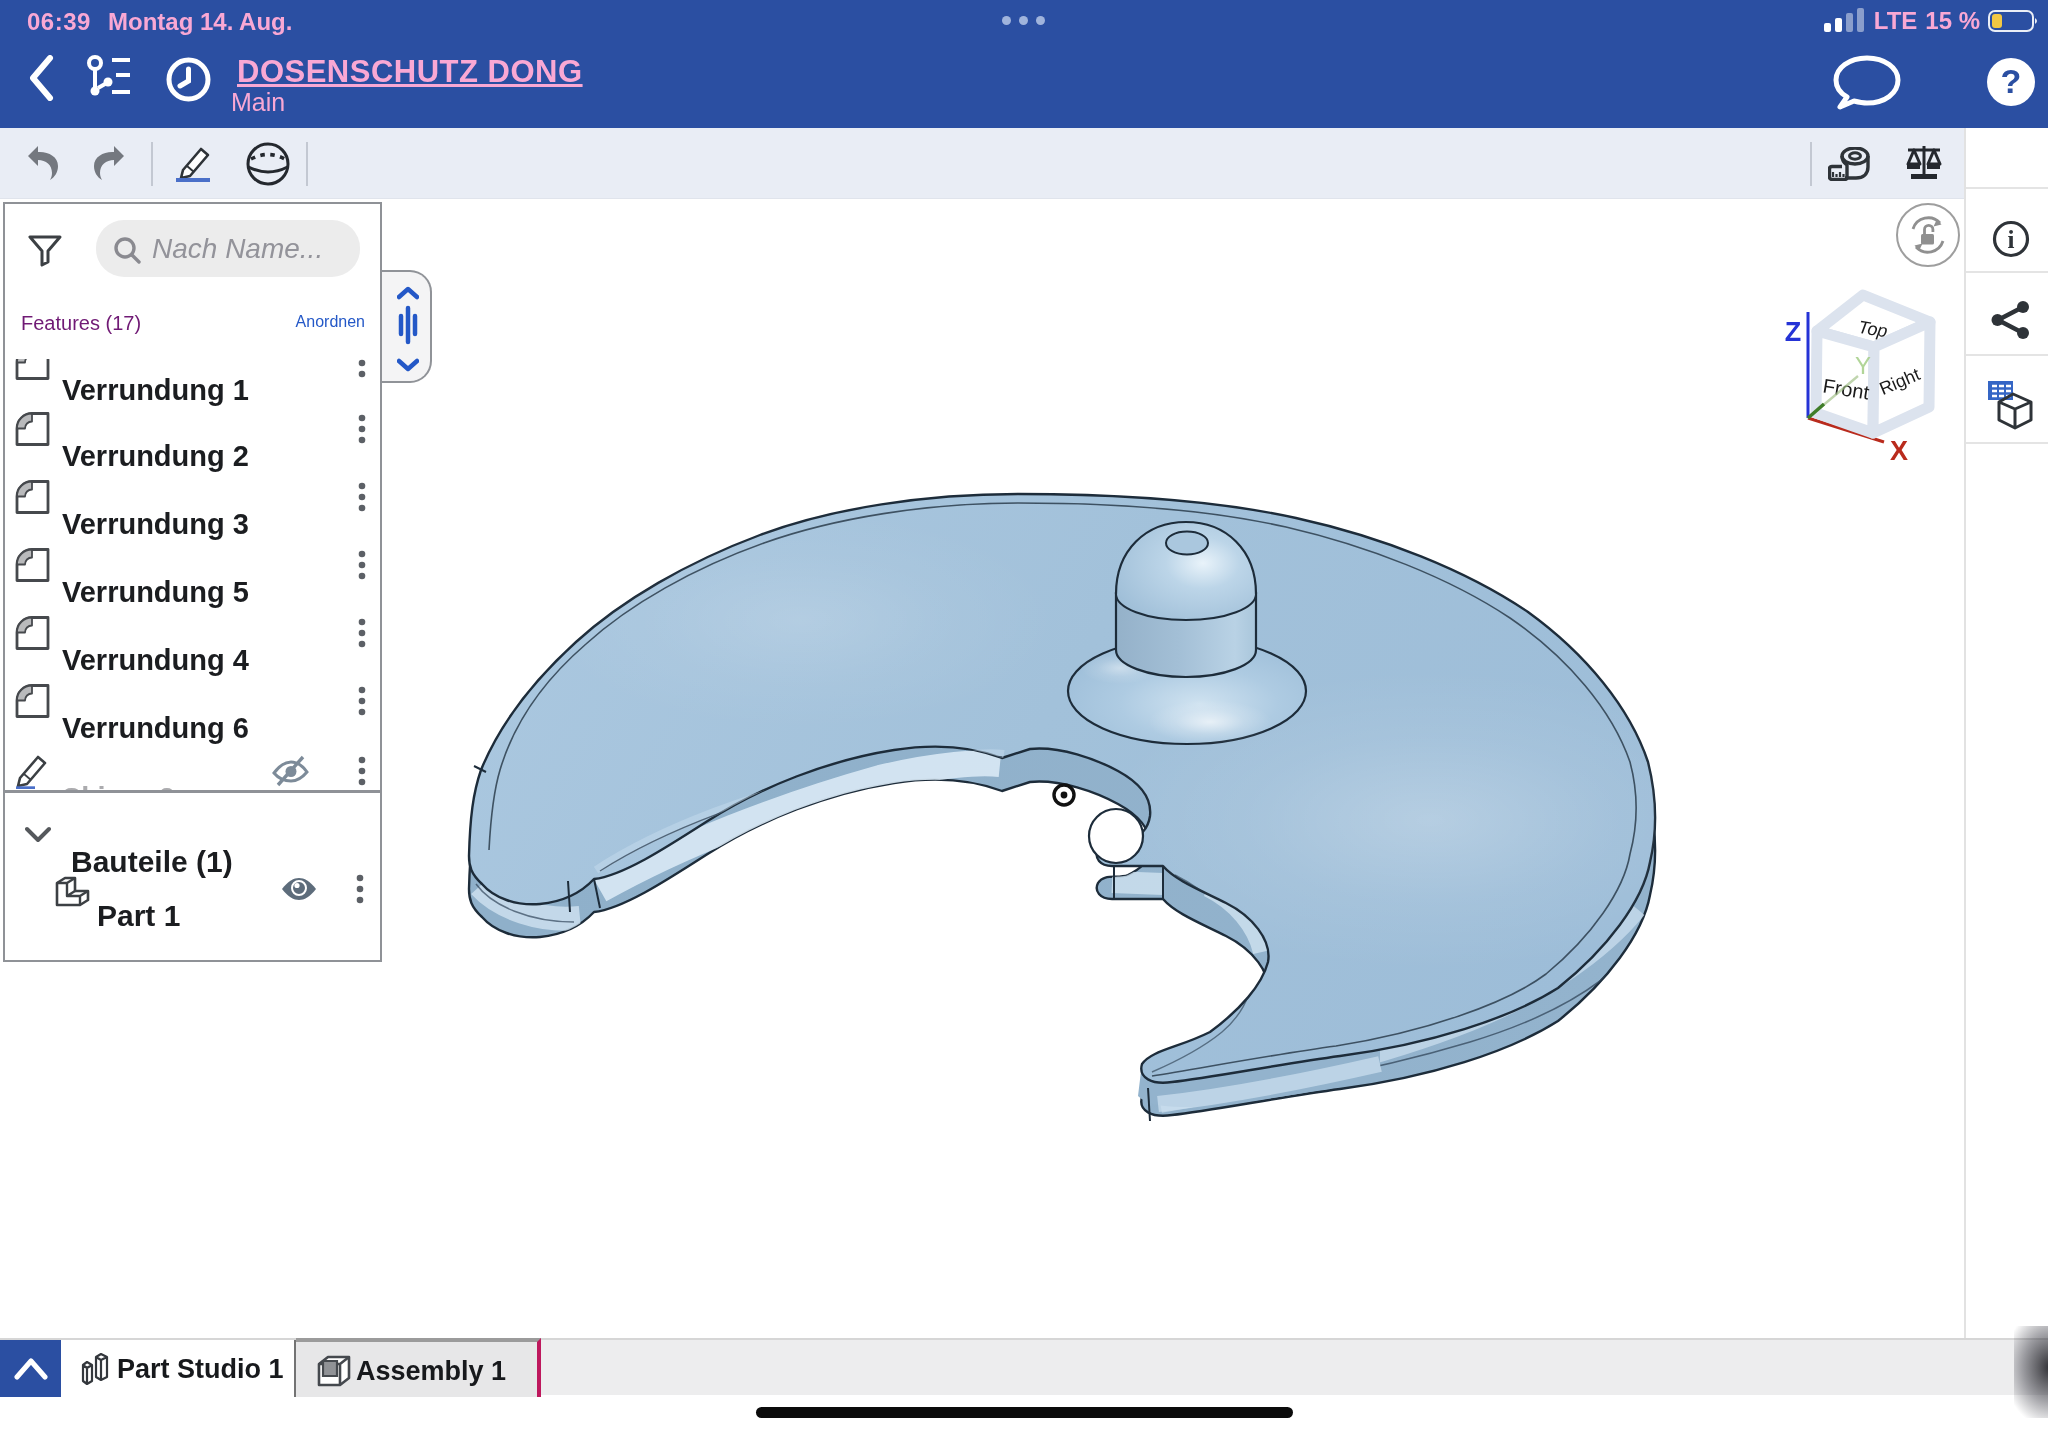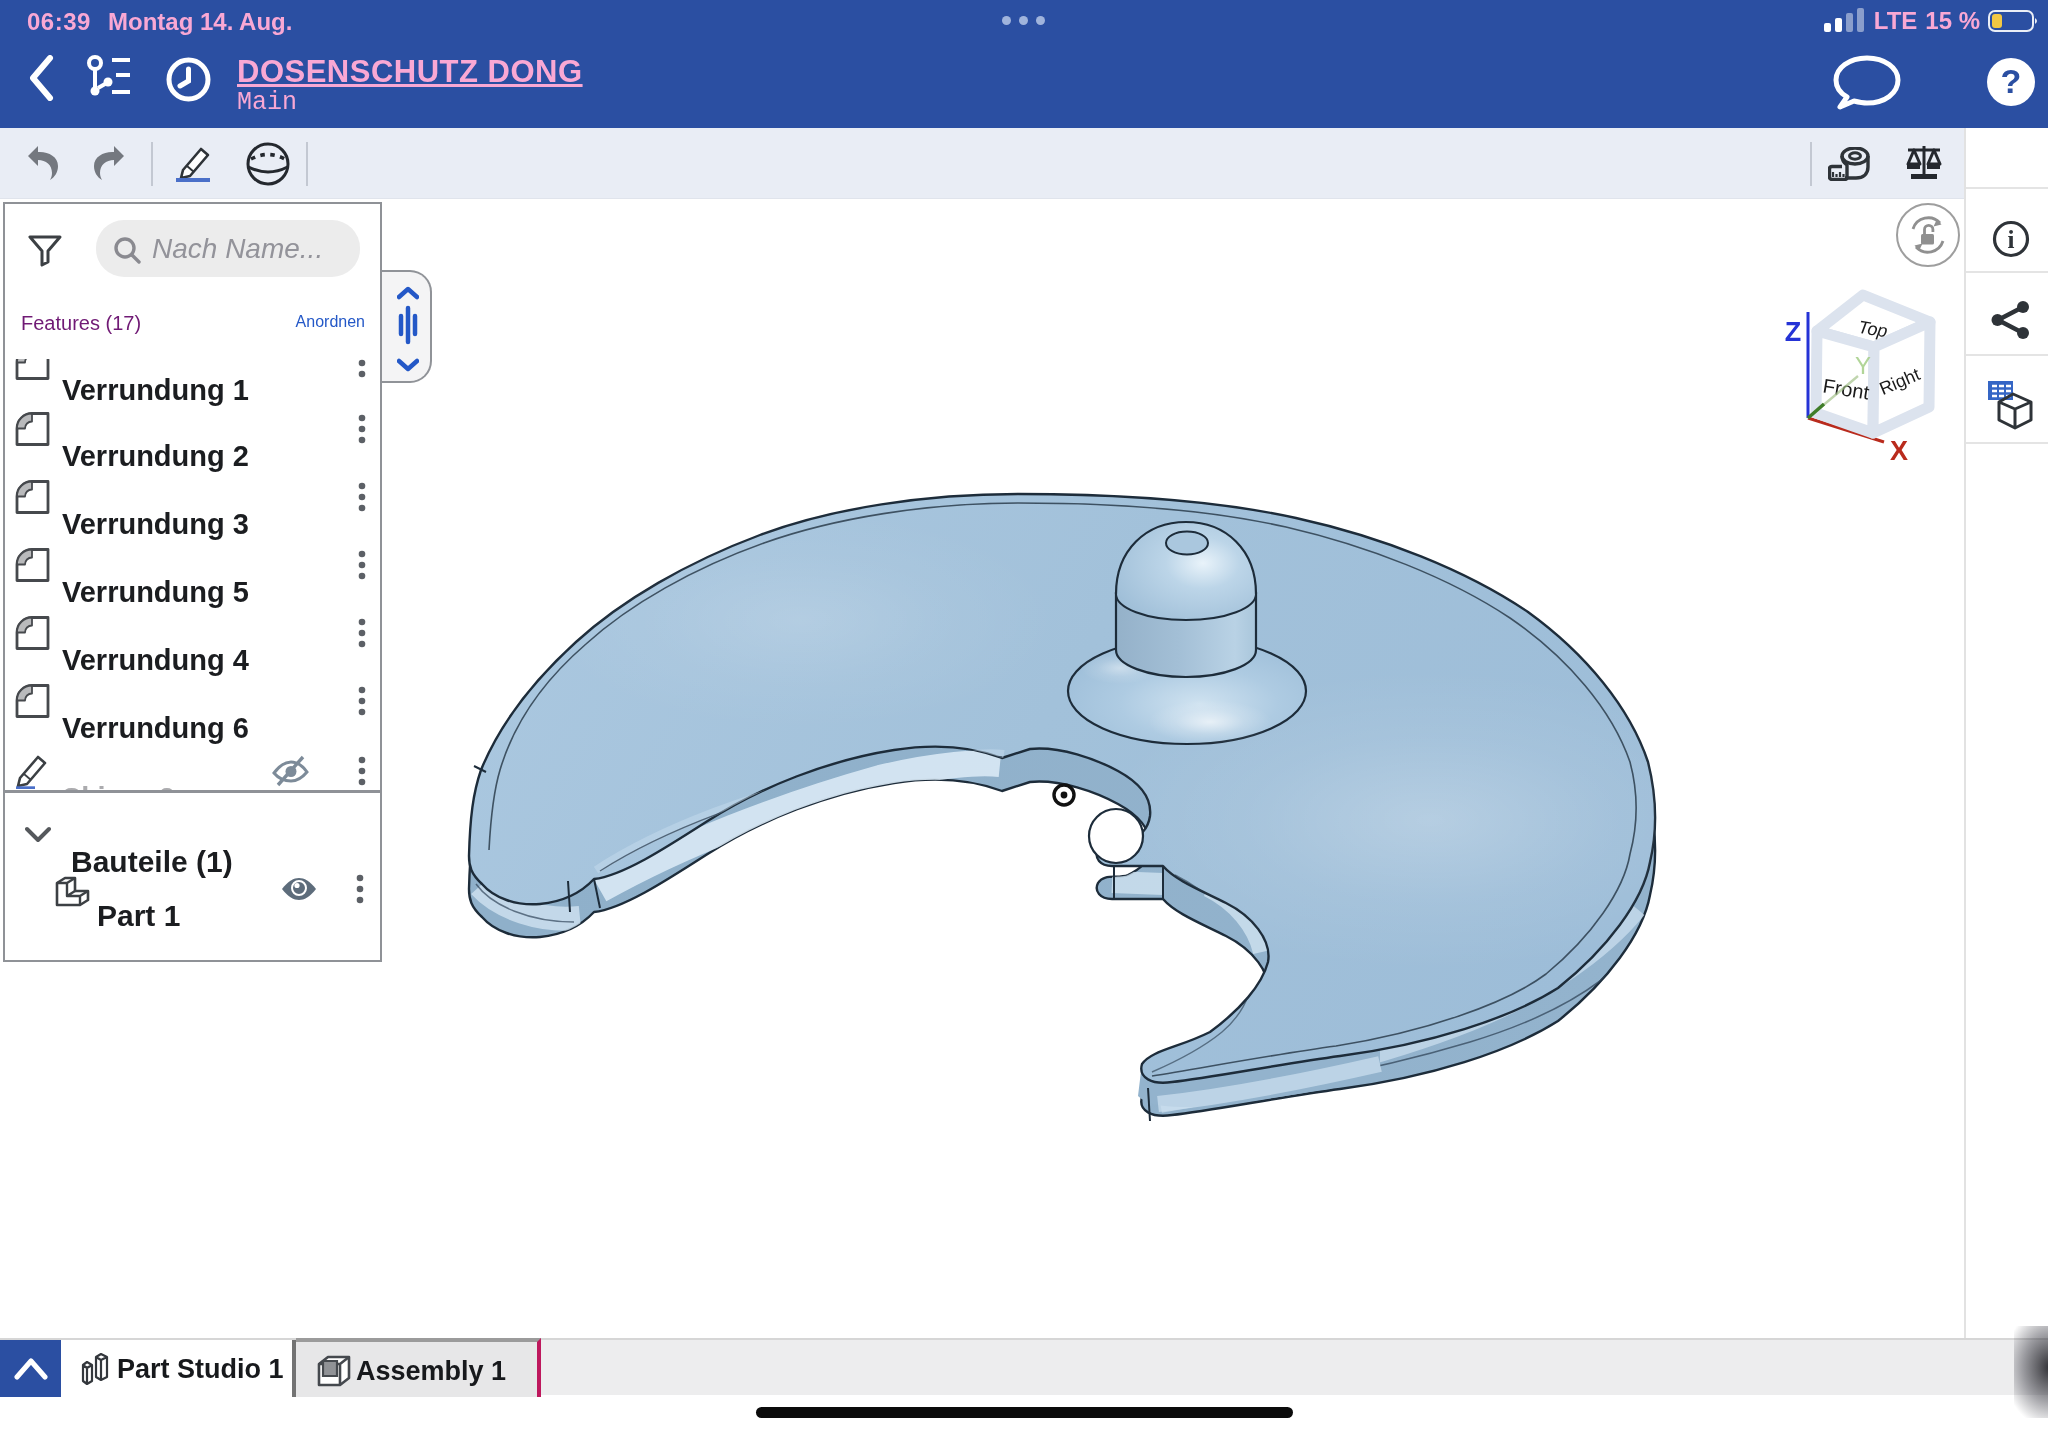--- a/index.html
+++ b/index.html
@@ -9,21 +9,21 @@
   
   #header { position:absolute; left:0; top:0; width:2048px; height:128px; background:#2b4fa2; color:#f9a8d4; }
   #statustime { position:absolute; left:27px; top:8px; font-size:24px; font-weight:bold; letter-spacing:0.5px;}
   #statusdate { position:absolute; left:108px; top:8px; font-size:24px; font-weight:bold; }
   #statusright { position:absolute; right:8px; top:6px; height:30px; display:flex; align-items:center; gap:8px; }
   #lte { font-size:24px; font-weight:bold; }
   #pct { font-size:24px; font-weight:bold; }
   #mtdots { position:absolute; left:1002px; top:16px; display:flex; gap:8px; }
   #mtdots i { width:9px; height:9px; border-radius:50%; background:rgba(190,205,235,0.8); }
   #apptitle { position:absolute; left:237px; top:54px; font-size:31px; font-weight:bold; letter-spacing:0.5px;text-decoration:underline; }
-  #appsub { position:absolute; left:237px; top:88px; font-size:25px;font-family:Liberation Mono, monospace; }
+  #appsub { position:absolute; left:231px; top:88px; font-size:25px; }
   
   #toolbar { position:absolute; left:0; top:128px; width:1964px; height:71px; background:#e9edf5; border-bottom:1px solid #e0e4ec; }
   .tsep { position:absolute; top:14px; width:2px; height:44px; background:#c3c8d2; }
   
   #canvas { position:absolute; left:0; top:199px; width:1964px; height:1139px; background:#fff; }
   
   #panel { position:absolute; left:3px; top:202px; width:379px; height:760px; background:#fff;
      border:2px solid #8f9297; z-index:5; }
   #searchbox { position:absolute; left:91px; top:16px; width:264px; height:57px; background:#ececec;
      border-radius:28px; }
@@ -41,21 +41,21 @@
      border:2px solid #909398; border-left:none; border-radius:0 22px 22px 0; z-index:4; }
   
   #sidebar { position:absolute; left:1966px; top:128px; width:82px; height:1210px; background:#fff; z-index:3; }
   #sidebar .sep { position:absolute; left:0; width:100%; height:2px; background:#e4e4e4; }
   #sideline { position:absolute; left:1964px; top:128px; width:2px; height:1210px; background:#e2e2e2; z-index:3;}
   
   #tabbar { position:absolute; left:0; top:1338px; width:2048px; height:57px; background:#ededee;
      border-top:2px solid #d6d6d6; z-index:6; }
   #tabblue { position:absolute; left:0; top:0; width:61px; height:57px; background:#2b4fa2; }
   #tab1 { position:absolute; left:61px; top:0; width:235px; height:57px; background:#fff;
-      border-right:4px solid #737373; }
+      border-right:2px solid #737373; }
   #tab2 { position:absolute; left:296px; top:-2px; width:245px; height:59px; background:#e7e7e8;
       border-top:4px solid #9b9b9b; border-right:4px solid #be185d; }
   .tabtxt { font-size:27px; font-weight:bold; color:#17191c; position:absolute; top:14px; }
   #homebar { position:absolute; left:756px; top:1407px; width:537px; height:11px; border-radius:6px; background:#0b0b0b; z-index:7; }
   #smudge { position:absolute; left:2014px; top:1326px; width:34px; height:92px; z-index:8;
      background:radial-gradient(ellipse 46px 60px at 105% 45%, rgba(35,35,40,0.92), rgba(55,55,65,0.45) 58%, rgba(120,120,130,0) 100%); }
 </style>
 </head>
 <body>
 <div id="header">

